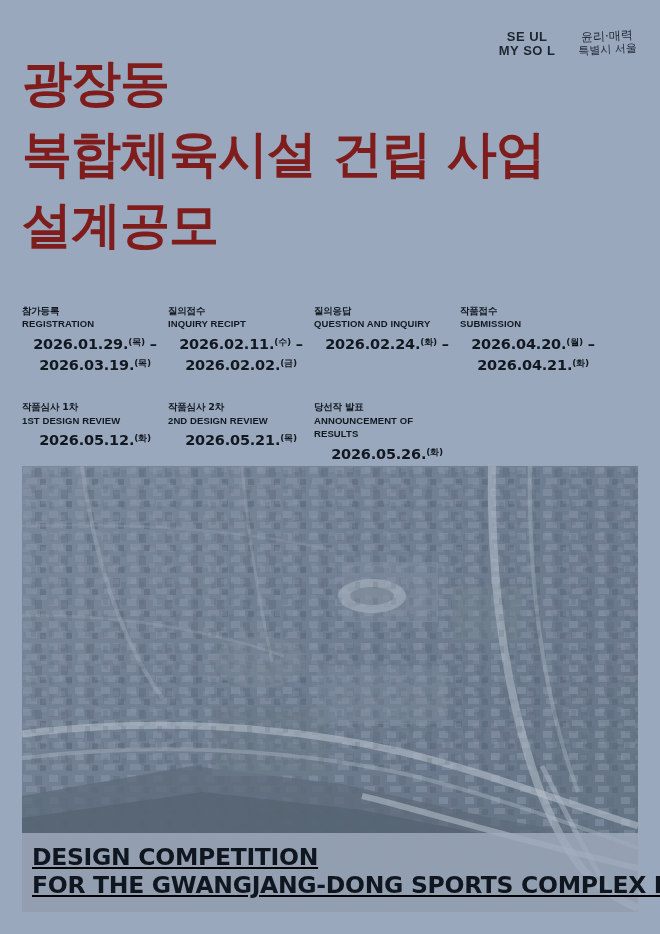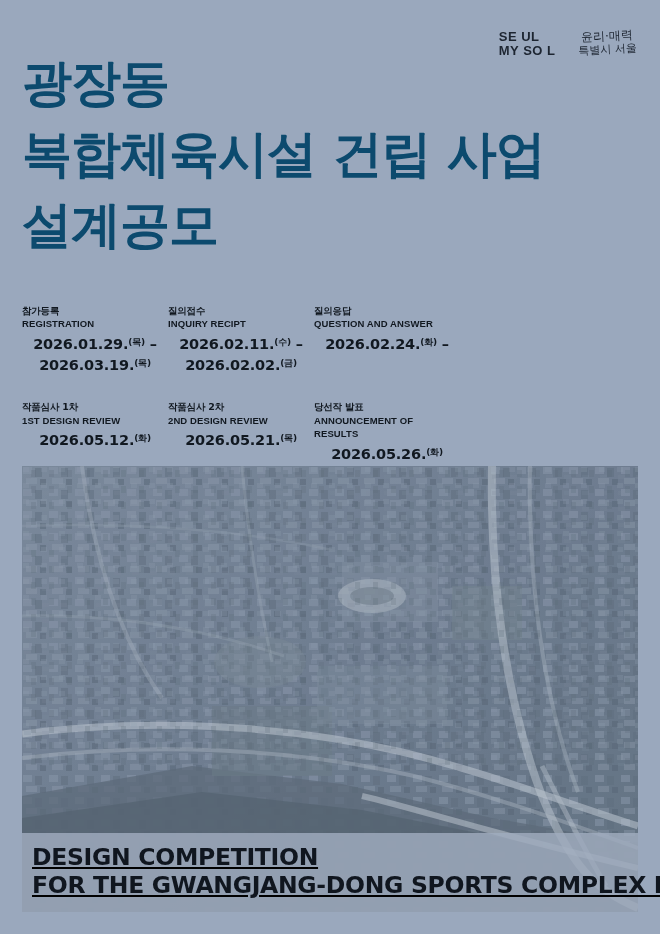--- a/index.html
+++ b/index.html
@@ -30,41 +30,41 @@
     display: flex;
     align-items: flex-start;
     gap: 22px;
   }
   .logo-seoul {
     color: #1d2531;
     font-size: 13px;
     font-weight: bold;
     line-height: 1.08;
     letter-spacing: 0.5px;
-    text-align: left;
+    text-align: center;
   }
   .logo-seoul .l2 { display:block; }
   .logo-hand {
     color: #1d2531;
     font-size: 11px;
     line-height: 1.15;
     font-family: "DejaVu Sans", sans-serif;
     transform: rotate(-3deg);
     text-align: center;
     white-space: nowrap;
   }
   .logo-hand .h1 { display:block; font-size: 12px; }
   .logo-hand .h2 { display:block; font-size: 11px; }
 
   
   .title {
     position: absolute;
     top: 14px;
     left: 22px;
-    color: #0c4a6e;
+    color: #7f1d1d;
     font-weight: bold;
     font-size: 50px;
     line-height: 1.42;
     letter-spacing: -1px;
     font-family: "DejaVu Sans", sans-serif;
   }
   .title .line { display: block; white-space: nowrap; }
 
   
   .schedule {
@@ -180,22 +180,28 @@
         <div class="date"><span>2026.03.19.</span><sup>(목)</sup></div>
       </div>
       <div class="sched-item">
         <div class="k-label">질의접수</div>
         <div class="e-label">INQUIRY RECIPT</div>
         <div class="date"><span>2026.02.11.</span><sup>(수)</sup><span> –</span></div>
         <div class="date"><span>2026.02.02.</span><sup>(금)</sup></div>
       </div>
       <div class="sched-item">
         <div class="k-label">질의응답</div>
-        <div class="e-label">QUESTION AND ANSWER</div>
+        <div class="e-label">QUESTION AND INQUIRY</div>
         <div class="date"><span>2026.02.24.</span><sup>(화)</sup><span> –</span></div>
+      </div>
+      <div class="sched-item">
+        <div class="k-label">작품접수</div>
+        <div class="e-label">SUBMISSION</div>
+        <div class="date"><span>2026.04.20.</span><sup>(월)</sup><span> –</span></div>
+        <div class="date"><span>2026.04.21.</span><sup>(화)</sup></div>
       </div>
     </div>
 
     <div class="sched-row row2">
       <div class="sched-item">
         <div class="k-label">작품심사 1차</div>
         <div class="e-label">1ST DESIGN REVIEW</div>
         <div class="date"><span>2026.05.12.</span><sup>(화)</sup></div>
       </div>
       <div class="sched-item">

